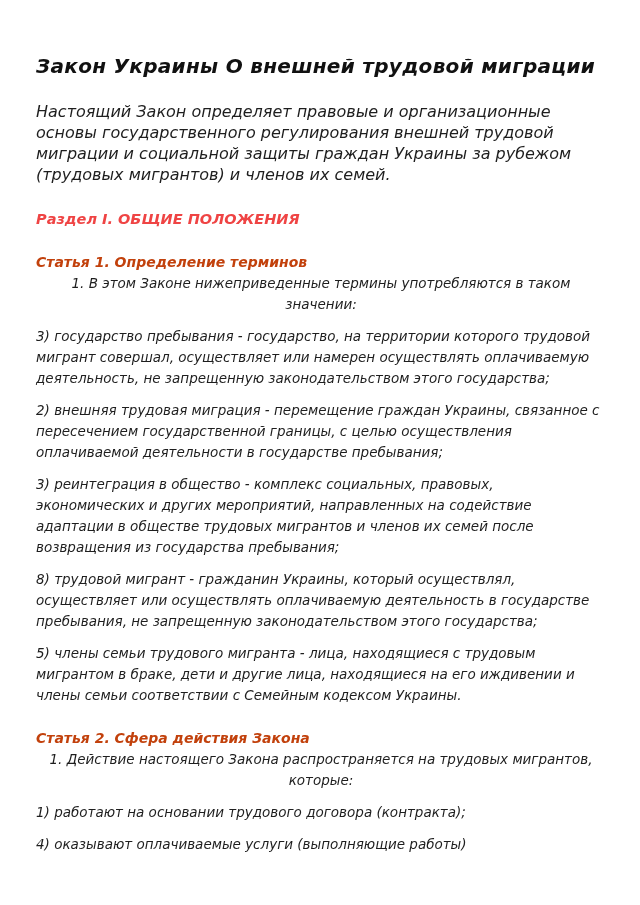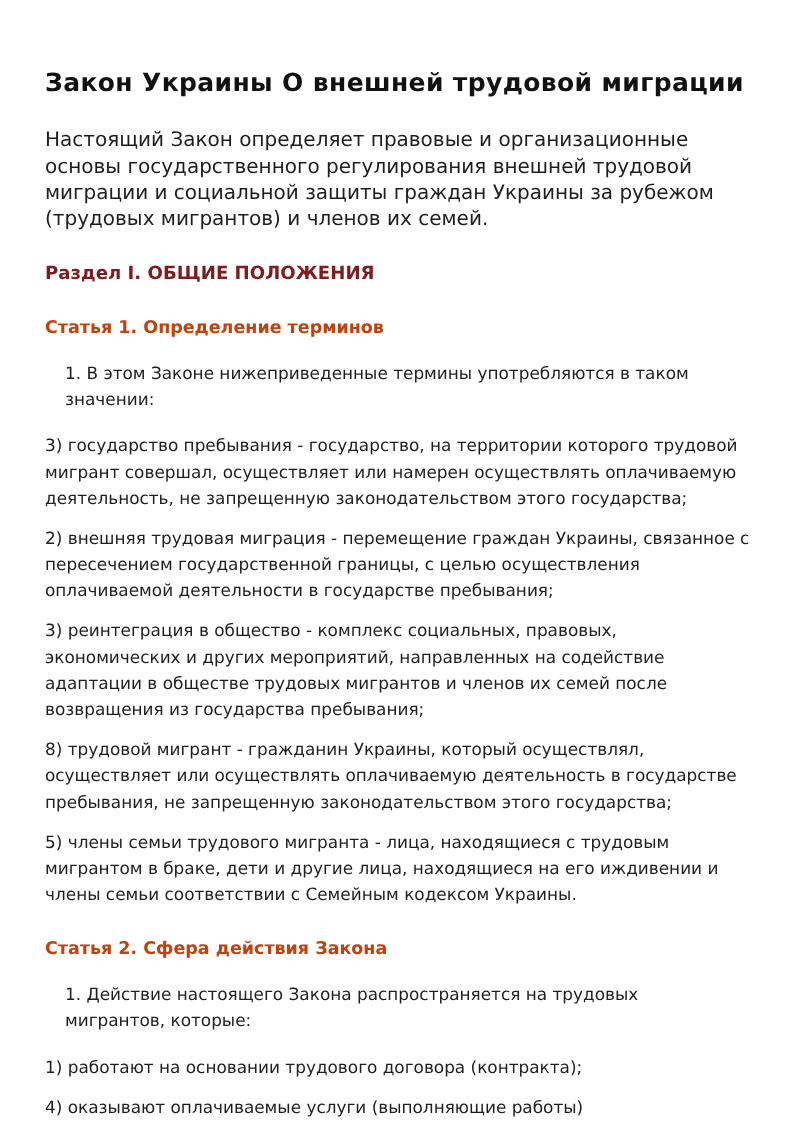--- a/index.html
+++ b/index.html
@@ -10,54 +10,56 @@
   .page {
     position: relative;
     width: 640px;
     height: 905px;
     box-sizing: border-box;
     padding: 53px 34px 24px 36px;
     background: #ffffff;
     font-family: "DejaVu Sans", "Liberation Sans", sans-serif;
     color: #1e1e1e;
     overflow: hidden;
+    font-style: italic;
   }
   .doc-title {
     margin: 0 0 22px 0;
     font-size: 20px;
     line-height: 26px;
     font-weight: bold;
     letter-spacing: 0.3px;
     white-space: nowrap;
     color: #111111;
   }
   .intro {
     margin: 0 0 24px 0;
     font-size: 16px;
     line-height: 21px;
   }
   .section-heading {
     margin: 24px 0 8px 0;
     font-size: 14.5px;
     line-height: 21px;
     font-weight: bold;
-    color: #7f1d1d;
+    color: #ef4444;
   }
   .article { margin: 0; }
   .article-heading {
     margin: 22px 0 0 0;
     font-size: 14px;
     line-height: 21px;
     font-weight: bold;
     color: #c2410c;
   }
   .lead {
-    margin: 16px;
+    margin: 0;
     font-size: 13.5px;
     line-height: 21px;
+    text-align: center;
   }
   .item {
     margin: 11px 0 0 0;
     font-size: 13.5px;
     line-height: 21px;
   }
 </style>
 </head>
 <body>
 

